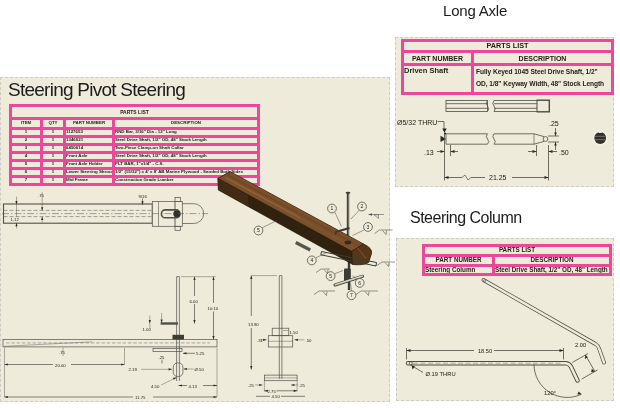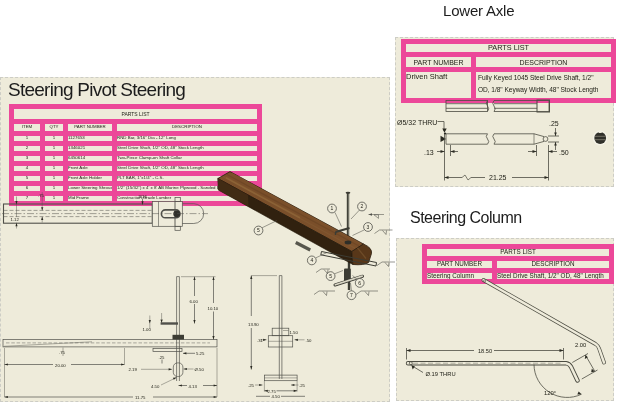--- a/index.html
+++ b/index.html
@@ -1,30 +1,30 @@
 <!DOCTYPE html>
 <html><head>
 <meta charset="utf-8">
 <style>
 html,body{margin:0;padding:0;}
 body{width:620px;height:408px;position:relative;background:#ffffff;font-family:"Liberation Sans",sans-serif;overflow:hidden;}
 .panel{position:absolute;background:#eeebda;border:1px dashed #cdcdc5;box-sizing:border-box;}
 .hd{position:absolute;color:#1c1c1c;white-space:nowrap;}
 table{border-collapse:collapse;position:absolute;table-layout:fixed;}
-td,th{border:5px solid #ec4899;padding:0;color:#23231a;font-weight:normal;overflow:hidden;white-space:nowrap;line-height:1;}
+td,th{border:3px solid #ec4899;padding:0;color:#23231a;font-weight:bold;overflow:hidden;white-space:nowrap;line-height:1;}
 svg{position:absolute;left:0;top:0;}
 </style>
 </head>
 <body>
 <div class="panel" style="left:0px;top:77px;width:390px;height:325px;"></div>
 <div class="panel" style="left:395px;top:37px;width:219px;height:150px;"></div>
 <div class="panel" style="left:396px;top:238px;width:218px;height:163px;"></div>
 
 <div class="hd" style="left:8px;top:78.5px;font-size:19px;letter-spacing:-0.75px;">Steering Pivot Steering</div>
-<div class="hd" style="left:443px;top:2px;font-size:15px;letter-spacing:-0.2px;">Lower Axle</div>
+<div class="hd" style="left:443px;top:2px;font-size:15px;letter-spacing:-0.2px;">Long Axle</div>
 <div class="hd" style="left:410px;top:209px;font-size:16px;letter-spacing:-0.5px;">Steering Column</div>
 
 <table style="left:9px;top:104px;width:248px;font-size:4.4px;">
 <colgroup>
       <col style="width:31px">
       <col style="width:23px">
       <col style="width:49px">
       <col style="width:145px">
     </colgroup>
 <tbody>

